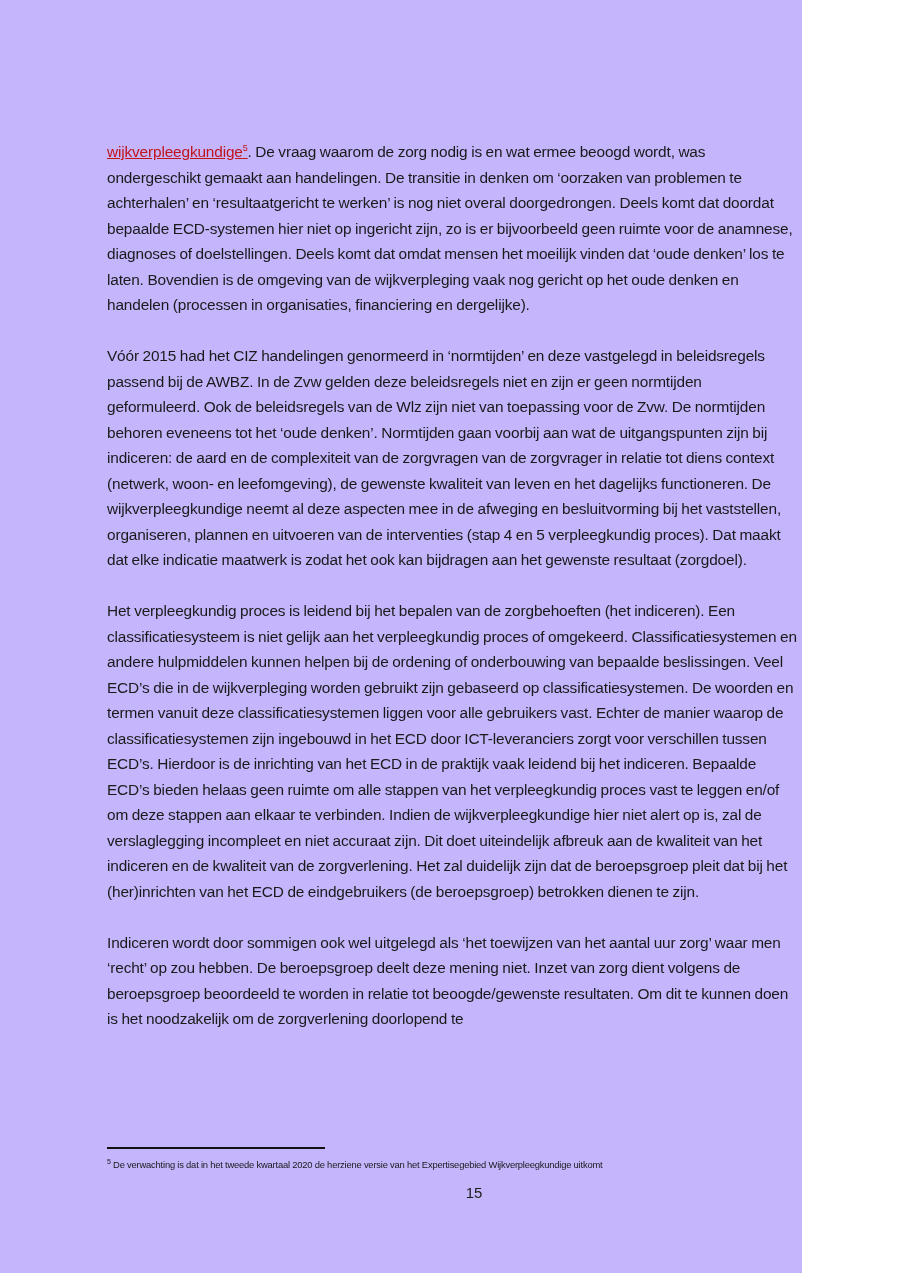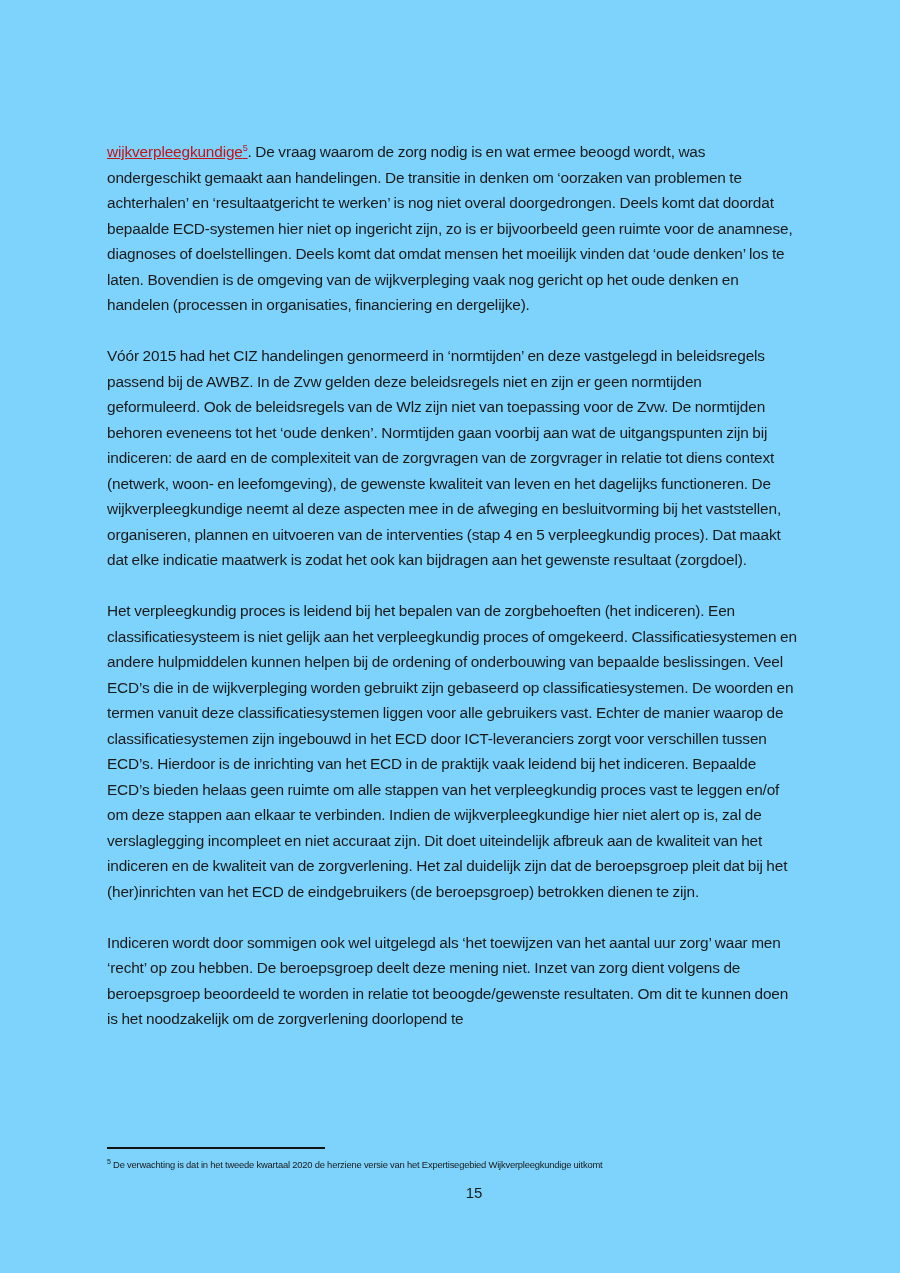--- a/index.html
+++ b/index.html
@@ -1,17 +1,17 @@
 <!DOCTYPE html>
 <html><head>
   <meta charset="utf-8">
   <style>
     html, body { margin: 0; padding: 0; background: #ffffff; }
     body { width: 900px; height: 1273px; position: relative; overflow: hidden; }
-    .page { position: absolute; left: 0; top: 0; width: 900px; height: 1273px; background: #7dd3fc; }
+    .page { position: absolute; left: 0; top: 0; width: 802px; height: 1273px; background: #c4b5fd; }
     .body-text {
       position: absolute; left: 107px; width: 690px;
       font-family: "Liberation Sans", sans-serif;
       font-size: 15.4px; line-height: 25.5px; color: #1a1a1a;
       letter-spacing: -0.15px; word-spacing: -0.5px;
     }
     .para { margin: 0 0 25.5px 0; text-align: left; }
     .link { color: #c0141b; text-decoration: underline; text-decoration-color: #c0141b; }
     .sup { font-size: 9px; vertical-align: super; line-height: 0; }
     .fn-rule { position: absolute; left: 107px; top: 1147px; width: 218px; height: 2px; background: #111; }

